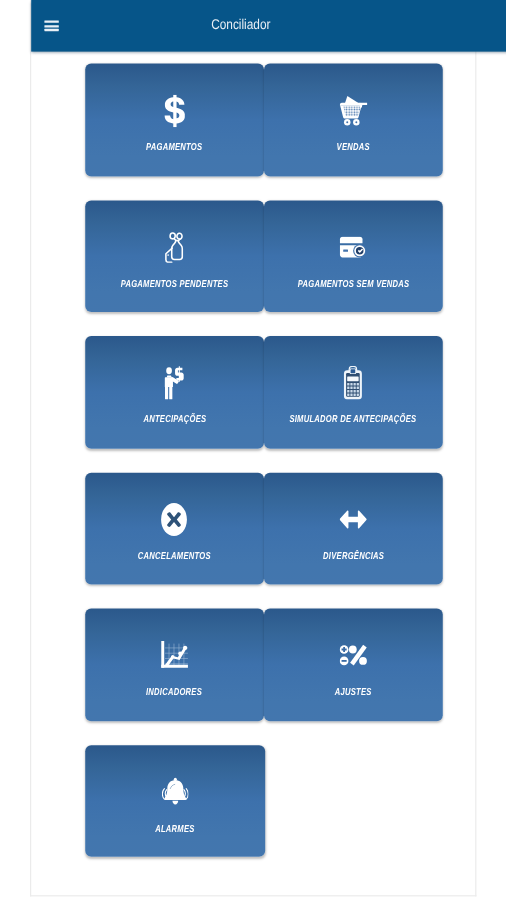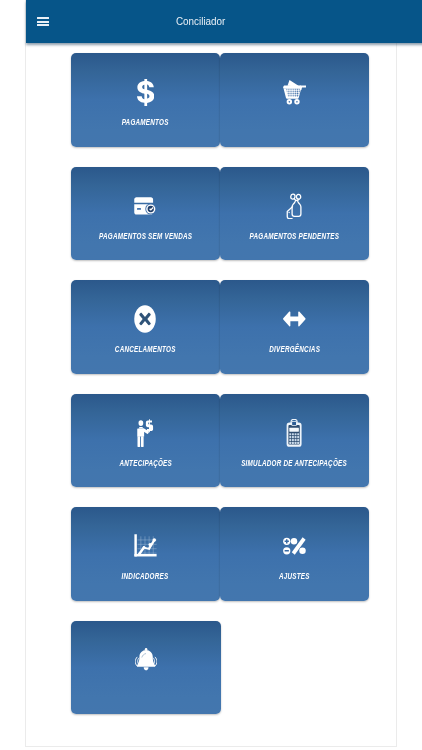--- a/index.html
+++ b/index.html
@@ -93,70 +93,52 @@
               <path fill="#fff" d="M7.6 25.9h61.2c3.6 0 6.6 2.9 6.6 6.6v3.7H1v-3.7c0-3.7 3-6.6 6.6-6.6z"></path>
               <path fill="#fff" d="M2 36.3h72.6L64.3 75c-.7 2.7-3.2 4.6-6 4.6H18c-2.8 0-5.3-1.9-6-4.6z"></path>
               <rect x="0" y="34" width="96" height="42" fill="url(#cartmesh)" clip-path="url(#cartclip)"></rect>
               <path fill="#fff" d="M68.5 25.5H95v8.4H80.4c-2.4 0-4.2 1.9-4.2 4.2v4.3h-7.7z"></path>
               <circle fill="#fff" cx="26" cy="92" r="11"></circle>
               <circle fill="#4573ab" cx="26" cy="92" r="3.4"></circle>
               <circle fill="#fff" cx="57" cy="92" r="11"></circle>
               <circle fill="#4573ab" cx="57" cy="92" r="3.4"></circle>
             </svg>
           </span>
-        </div>
-      </div>
-      <div class="row">
+          <span class="tlabel"><span>VENDAS</span></span>
+        </div>
+      </div>
+      <div class="row">
+        <div class="tile">
+          <span class="icwrap">
+            <svg class="ic" width="17" height="26" viewBox="0 0 68 104">
+              <g fill="none" stroke="#fff" stroke-width="5.2" stroke-linejoin="round" stroke-linecap="round">
+                <path d="M36 15.5c-.7 5.4-5 9.2-9.7 8.6-4.6-.6-7.9-5.4-7.2-10.8.7-5.4 5-9.2 9.7-8.6 4.6.6 7.9 5.4 7.2 10.8z"></path>
+                <path d="M58.8 14.8c.3 5.4-3.4 9.9-8.1 10.1-4.7.2-8.8-4-9-9.4-.3-5.4 3.4-9.9 8.1-10.1 4.7-.2 8.8 4 9 9.4z"></path>
+                <path d="M32.7 23.8c2.8 3.8 6.5 6.2 10.4 6.2 3.6 0 6.9-2 9.3-5.3"></path>
+                <path d="M38 30c-.5 3.3-1.9 6.4-4 8.9l-5.6 6.6c-2.6 3-4 6.9-4 10.9v27.8c0 5 4 9 9 9h17.2c5 0 9-4 9-9V56.4c0-4-1.4-7.9-4-10.9L50 38.9c-2.1-2.5-3.5-5.6-4-8.9"></path>
+                <path d="M25.9 55 5 73.7v19.8c0 5 4 9 9 9h10.4"></path>
+              </g>
+              <circle cx="12.5" cy="78" r="2.8" fill="#fff"></circle>
+            </svg>
+          </span>
+          <span class="tlabel"><span>PAGAMENTOS PENDENTES</span></span>
+        </div>
         <div class="tile">
           <span class="icwrap">
             <svg class="ic" width="23" height="18" viewBox="0 0 92 72">
               <path fill="#fff" d="M9.6 1h58.1c4.8 0 8.6 3.9 8.6 8.6v12.9H1V9.6C1 4.9 4.9 1 9.6 1z"></path>
               <path fill="#fff" d="M1 29.4h75.3v32.1c0 4.7-3.9 8.6-8.6 8.6H9.6c-4.7 0-8.6-3.9-8.6-8.6z"></path>
               <rect x="12" y="44" width="16" height="7" rx="1" fill="#4474ad"></rect>
               <circle cx="67" cy="48" r="22" fill="#4474ad"></circle>
               <circle cx="67" cy="48" r="18.2" fill="#fff"></circle>
               <circle cx="67" cy="48" r="12.6" fill="#223f69"></circle>
               <path fill="#fff" d="m60.6 48.7 3.9-3.9 2.9 2.9 7.2-7.6 3.6 3.5-10.7 11.4z"></path>
             </svg>
           </span>
           <span class="tlabel"><span>PAGAMENTOS SEM VENDAS</span></span>
-        </div>
-        <div class="tile">
-          <span class="icwrap">
-            <svg class="ic" width="17" height="26" viewBox="0 0 68 104">
-              <g fill="none" stroke="#fff" stroke-width="5.2" stroke-linejoin="round" stroke-linecap="round">
-                <path d="M36 15.5c-.7 5.4-5 9.2-9.7 8.6-4.6-.6-7.9-5.4-7.2-10.8.7-5.4 5-9.2 9.7-8.6 4.6.6 7.9 5.4 7.2 10.8z"></path>
-                <path d="M58.8 14.8c.3 5.4-3.4 9.9-8.1 10.1-4.7.2-8.8-4-9-9.4-.3-5.4 3.4-9.9 8.1-10.1 4.7-.2 8.8 4 9 9.4z"></path>
-                <path d="M32.7 23.8c2.8 3.8 6.5 6.2 10.4 6.2 3.6 0 6.9-2 9.3-5.3"></path>
-                <path d="M38 30c-.5 3.3-1.9 6.4-4 8.9l-5.6 6.6c-2.6 3-4 6.9-4 10.9v27.8c0 5 4 9 9 9h17.2c5 0 9-4 9-9V56.4c0-4-1.4-7.9-4-10.9L50 38.9c-2.1-2.5-3.5-5.6-4-8.9"></path>
-                <path d="M25.9 55 5 73.7v19.8c0 5 4 9 9 9h10.4"></path>
-              </g>
-              <circle cx="12.5" cy="78" r="2.8" fill="#fff"></circle>
-            </svg>
-          </span>
-          <span class="tlabel"><span>PAGAMENTOS PENDENTES</span></span>
-        </div>
-      </div>
-      <div class="row">
-        <div class="tile">
-          <span class="icwrap">
-            <svg class="ic" width="22" height="28" viewBox="0 0 88 112">
-              <ellipse cx="44" cy="56" rx="43" ry="55" fill="#fff"></ellipse>
-              <path fill="#2f5378" d="m44 48.3 12.4-15.6c1.3-1.6 3.6-1.9 5.3-.7l3.6 2.7c1.9 1.4 2.2 4 .7 5.8L53.3 56l12.7 15.5c1.5 1.8 1.2 4.4-.7 5.8l-3.6 2.7c-1.7 1.2-4 .9-5.3-.7L44 63.7 31.6 79.3c-1.3 1.6-3.6 1.9-5.3.7l-3.6-2.7c-1.9-1.4-2.2-4-.7-5.8L34.7 56 22 40.5c-1.5-1.8-1.2-4.4.7-5.8l3.6-2.7c1.7-1.2 4-.9 5.3.7z"></path>
-            </svg>
-          </span>
-          <span class="tlabel"><span>CANCELAMENTOS</span></span>
-        </div>
-        <div class="tile">
-          <span class="icwrap">
-            <svg class="ic" width="22.6" height="15.8" viewBox="1 1.7 88 58.6">
-              <path fill="#fff" d="M25.6 2.5 2 28.6c-1.1 1.2-1.1 3.1 0 4.3l23.6 26.7c1.4 1.6 4.1.6 4.1-1.6V40h30.6v18c0 2.2 2.7 3.2 4.1 1.6L88 32.9c1.1-1.2 1.1-3.1 0-4.3L64.4 2.5c-1.4-1.6-4.1-.6-4.1 1.6v18H29.7V4.1c0-2.2-2.7-3.2-4.1-1.6z"></path>
-            </svg>
-          </span>
-          <span class="tlabel"><span>DIVERGÊNCIAS</span></span>
         </div>
       </div>
       <div class="row">
         <div class="tile">
           <span class="icwrap">
             <svg class="ic" width="17.5" height="28" viewBox="0 0 70 112">
               <g fill="#fff">
                 <ellipse cx="15.5" cy="16" rx="9.5" ry="11.5"></ellipse>
                 <path d="M9.5 32h12.5l2.5 6h-17z"></path>
                 <path d="M3.5 37.5h22.5c1.4 0 2.5 1.1 2.5 2.5V70H1V40c0-1.4 1.1-2.5 2.5-2.5z"></path>
@@ -195,20 +177,39 @@
               <rect x="21.5" y="9" width="21" height="18" rx="3" fill="#eef4fa"></rect>
               <rect x="24.5" y="11.5" width="15" height="13" rx="1.5" fill="#2b5b94"></rect>
             </svg>
           </span>
           <span class="tlabel"><span>SIMULADOR DE ANTECIPAÇÕES</span></span>
         </div>
       </div>
       <div class="row">
         <div class="tile">
           <span class="icwrap">
+            <svg class="ic" width="22" height="28" viewBox="0 0 88 112">
+              <ellipse cx="44" cy="56" rx="43" ry="55" fill="#fff"></ellipse>
+              <path fill="#2f5378" d="m44 48.3 12.4-15.6c1.3-1.6 3.6-1.9 5.3-.7l3.6 2.7c1.9 1.4 2.2 4 .7 5.8L53.3 56l12.7 15.5c1.5 1.8 1.2 4.4-.7 5.8l-3.6 2.7c-1.7 1.2-4 .9-5.3-.7L44 63.7 31.6 79.3c-1.3 1.6-3.6 1.9-5.3.7l-3.6-2.7c-1.9-1.4-2.2-4-.7-5.8L34.7 56 22 40.5c-1.5-1.8-1.2-4.4.7-5.8l3.6-2.7c1.7-1.2 4-.9 5.3.7z"></path>
+            </svg>
+          </span>
+          <span class="tlabel"><span>CANCELAMENTOS</span></span>
+        </div>
+        <div class="tile">
+          <span class="icwrap">
+            <svg class="ic" width="22.6" height="15.8" viewBox="1 1.7 88 58.6">
+              <path fill="#fff" d="M25.6 2.5 2 28.6c-1.1 1.2-1.1 3.1 0 4.3l23.6 26.7c1.4 1.6 4.1.6 4.1-1.6V40h30.6v18c0 2.2 2.7 3.2 4.1 1.6L88 32.9c1.1-1.2 1.1-3.1 0-4.3L64.4 2.5c-1.4-1.6-4.1-.6-4.1 1.6v18H29.7V4.1c0-2.2-2.7-3.2-4.1-1.6z"></path>
+            </svg>
+          </span>
+          <span class="tlabel"><span>DIVERGÊNCIAS</span></span>
+        </div>
+      </div>
+      <div class="row">
+        <div class="tile">
+          <span class="icwrap">
             <svg class="ic" width="23" height="24.8" viewBox="1 1 88 96">
               <g stroke="#c3d6e8" stroke-width="1.8" opacity=".75">
                 <path d="M27 10v76M43 10v76M59 10v76M75 10v76M14 24h74M14 41h74M14 58h74M14 75h74"></path>
               </g>
               <path fill="#fff" d="M2 2h9.5v86H2z"></path>
               <path fill="#fff" d="M2 78.5h86V88H2z"></path>
               <path fill="#fff" d="m14 79 22-29.5 19.5 4.5L76 21l7 5.5-22 36.5-19.5-4.5-18.5 25z"></path>
               <circle cx="79" cy="24" r="6.8" fill="#fff"></circle>
               <circle cx="63" cy="42" r="6.2" fill="#fff"></circle>
               <circle cx="39" cy="52" r="5" fill="#fff"></circle>
@@ -240,16 +241,17 @@
               <path fill="#fff" d="M35.5 77.5c0 6.7 4.3 12.2 9.5 12.2s9.5-5.5 9.5-12.2z"></path>
               <g fill="none" stroke="#fff" stroke-width="3.6" stroke-linecap="round">
                 <path d="M16.5 40.5c-3.1 3.6-4.8 8.2-4.8 13s1.7 9.4 4.8 13"></path>
                 <path d="M9 37.2c-4.4 4.8-6.8 11-6.8 17.5S4.6 67.5 9 72.3"></path>
                 <path d="M73.5 40.5c3.1 3.6 4.8 8.2 4.8 13s-1.7 9.4-4.8 13"></path>
                 <path d="M81 37.2c4.4 4.8 6.8 11 6.8 17.5S85.4 67.5 81 72.3"></path>
               </g>
               <path fill="none" stroke="#93aec9" stroke-width="3" stroke-linecap="round" d="M28.5 37c2-7 7.7-12.3 14.7-13.8"></path>
             </svg>
           </span>
+          <span class="tlabel"><span>ALARMES</span></span>
         </div>
       </div>
     </div>
 </div>
 
 </body></html>

